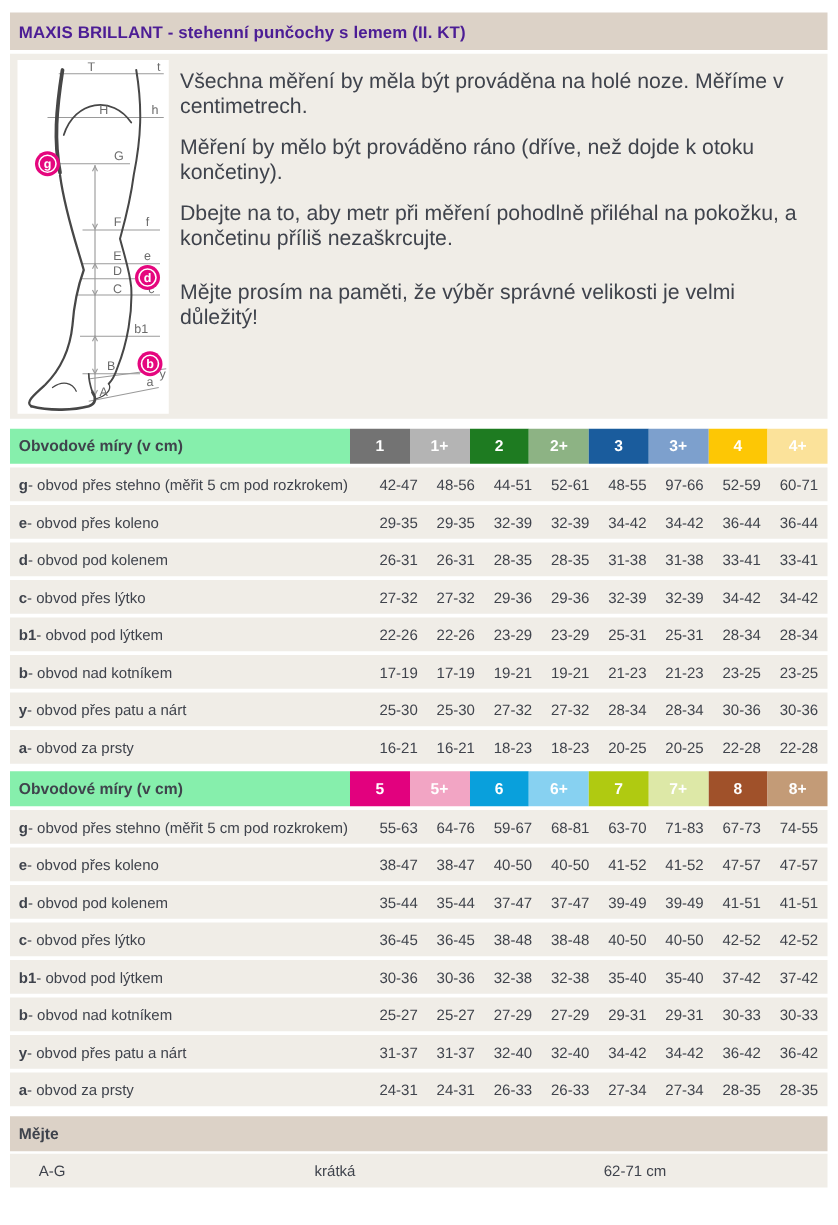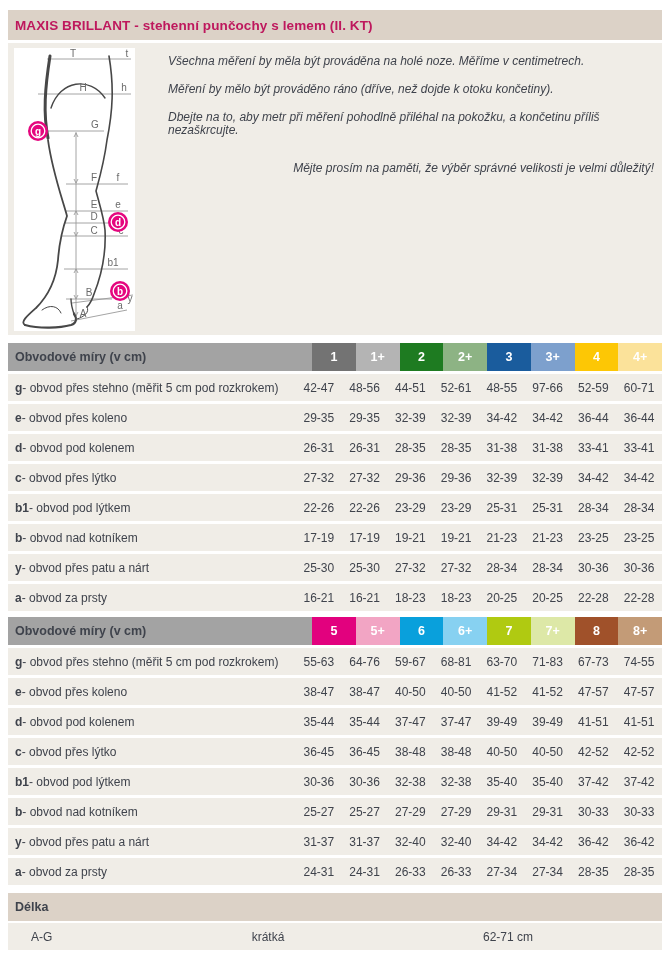--- a/index.html
+++ b/index.html
@@ -7,33 +7,33 @@
     width:670px; height:980px; background:#ffffff;
     font-family:"Liberation Sans", sans-serif;
     color:#3f434c; overflow:hidden;
   }
   .wrap { margin:0 8px; }
 
   .title-bar {
     margin-top:10px; height:30px; background:#dcd2c7;
     display:flex; align-items:center; padding-left:7px; box-sizing:border-box;
   }
-  .title { color:#be185d; font-weight:bold; font-size:13.5px; letter-spacing:.1px; }
+  .title { color:#4c1d95; font-weight:bold; font-size:13.5px; letter-spacing:.1px; }
 
   .intro { margin-top:3px; background:#f0ede7; height:292px; position:relative; }
   .leg-box { position:absolute; left:6px; top:5px; width:121px; height:283px; background:#ffffff; }
-  .intro-text { position:absolute; left:160px; top:12px; right:8px; font-size:12px;font-style:italic; }
+  .intro-text { position:absolute; left:136px; top:12px; right:8px; font-size:17px; }
   .intro-text p { margin:0 0 14px 0; line-height:1.15; }
-  .intro-text p.gap { margin-top:24px;text-align:right; }
+  .intro-text p.gap { margin-top:24px; }
 
   .size-table { margin-top:8px; }
   .size-table.second { margin-top:6px; }
   .thead { display:flex; height:28px; }
   .thead-label {
-    width:304px; flex:none; background:#a3a3a3; display:flex; align-items:center;
+    width:272px; flex:none; background:#86efac; display:flex; align-items:center;
     padding-left:7px; box-sizing:border-box; font-weight:bold; font-size:12.5px;text-align:right;
   }
   .size-cell {
     flex:1; display:flex; align-items:center; justify-content:center;
     color:#ffffff; font-weight:bold; font-size:12.5px;
   }
   .trow { display:flex; height:27px; margin-top:3px; background:#f0ede7; }
   .rlabel {
     width:288px; flex:none; display:flex; align-items:center;
     padding-left:7px; box-sizing:border-box; font-size:12px; white-space:nowrap;
@@ -353,21 +353,21 @@
           <div class="vcell">26-33</div>
           <div class="vcell">27-34</div>
           <div class="vcell">27-34</div>
           <div class="vcell">28-35</div>
           <div class="vcell">28-35</div>
         </div>
       </div>
   </div>
 
   <div class="delka">
-    <div class="delka-head">Délka</div>
+    <div class="delka-head">Mějte</div>
     <div class="delka-row">
       <div class="c1">A-G</div>
       <div class="c2">krátká</div>
       <div class="c3">62-71 cm</div>
     </div>
   </div>
 
 </div>
 
 </body></html>

